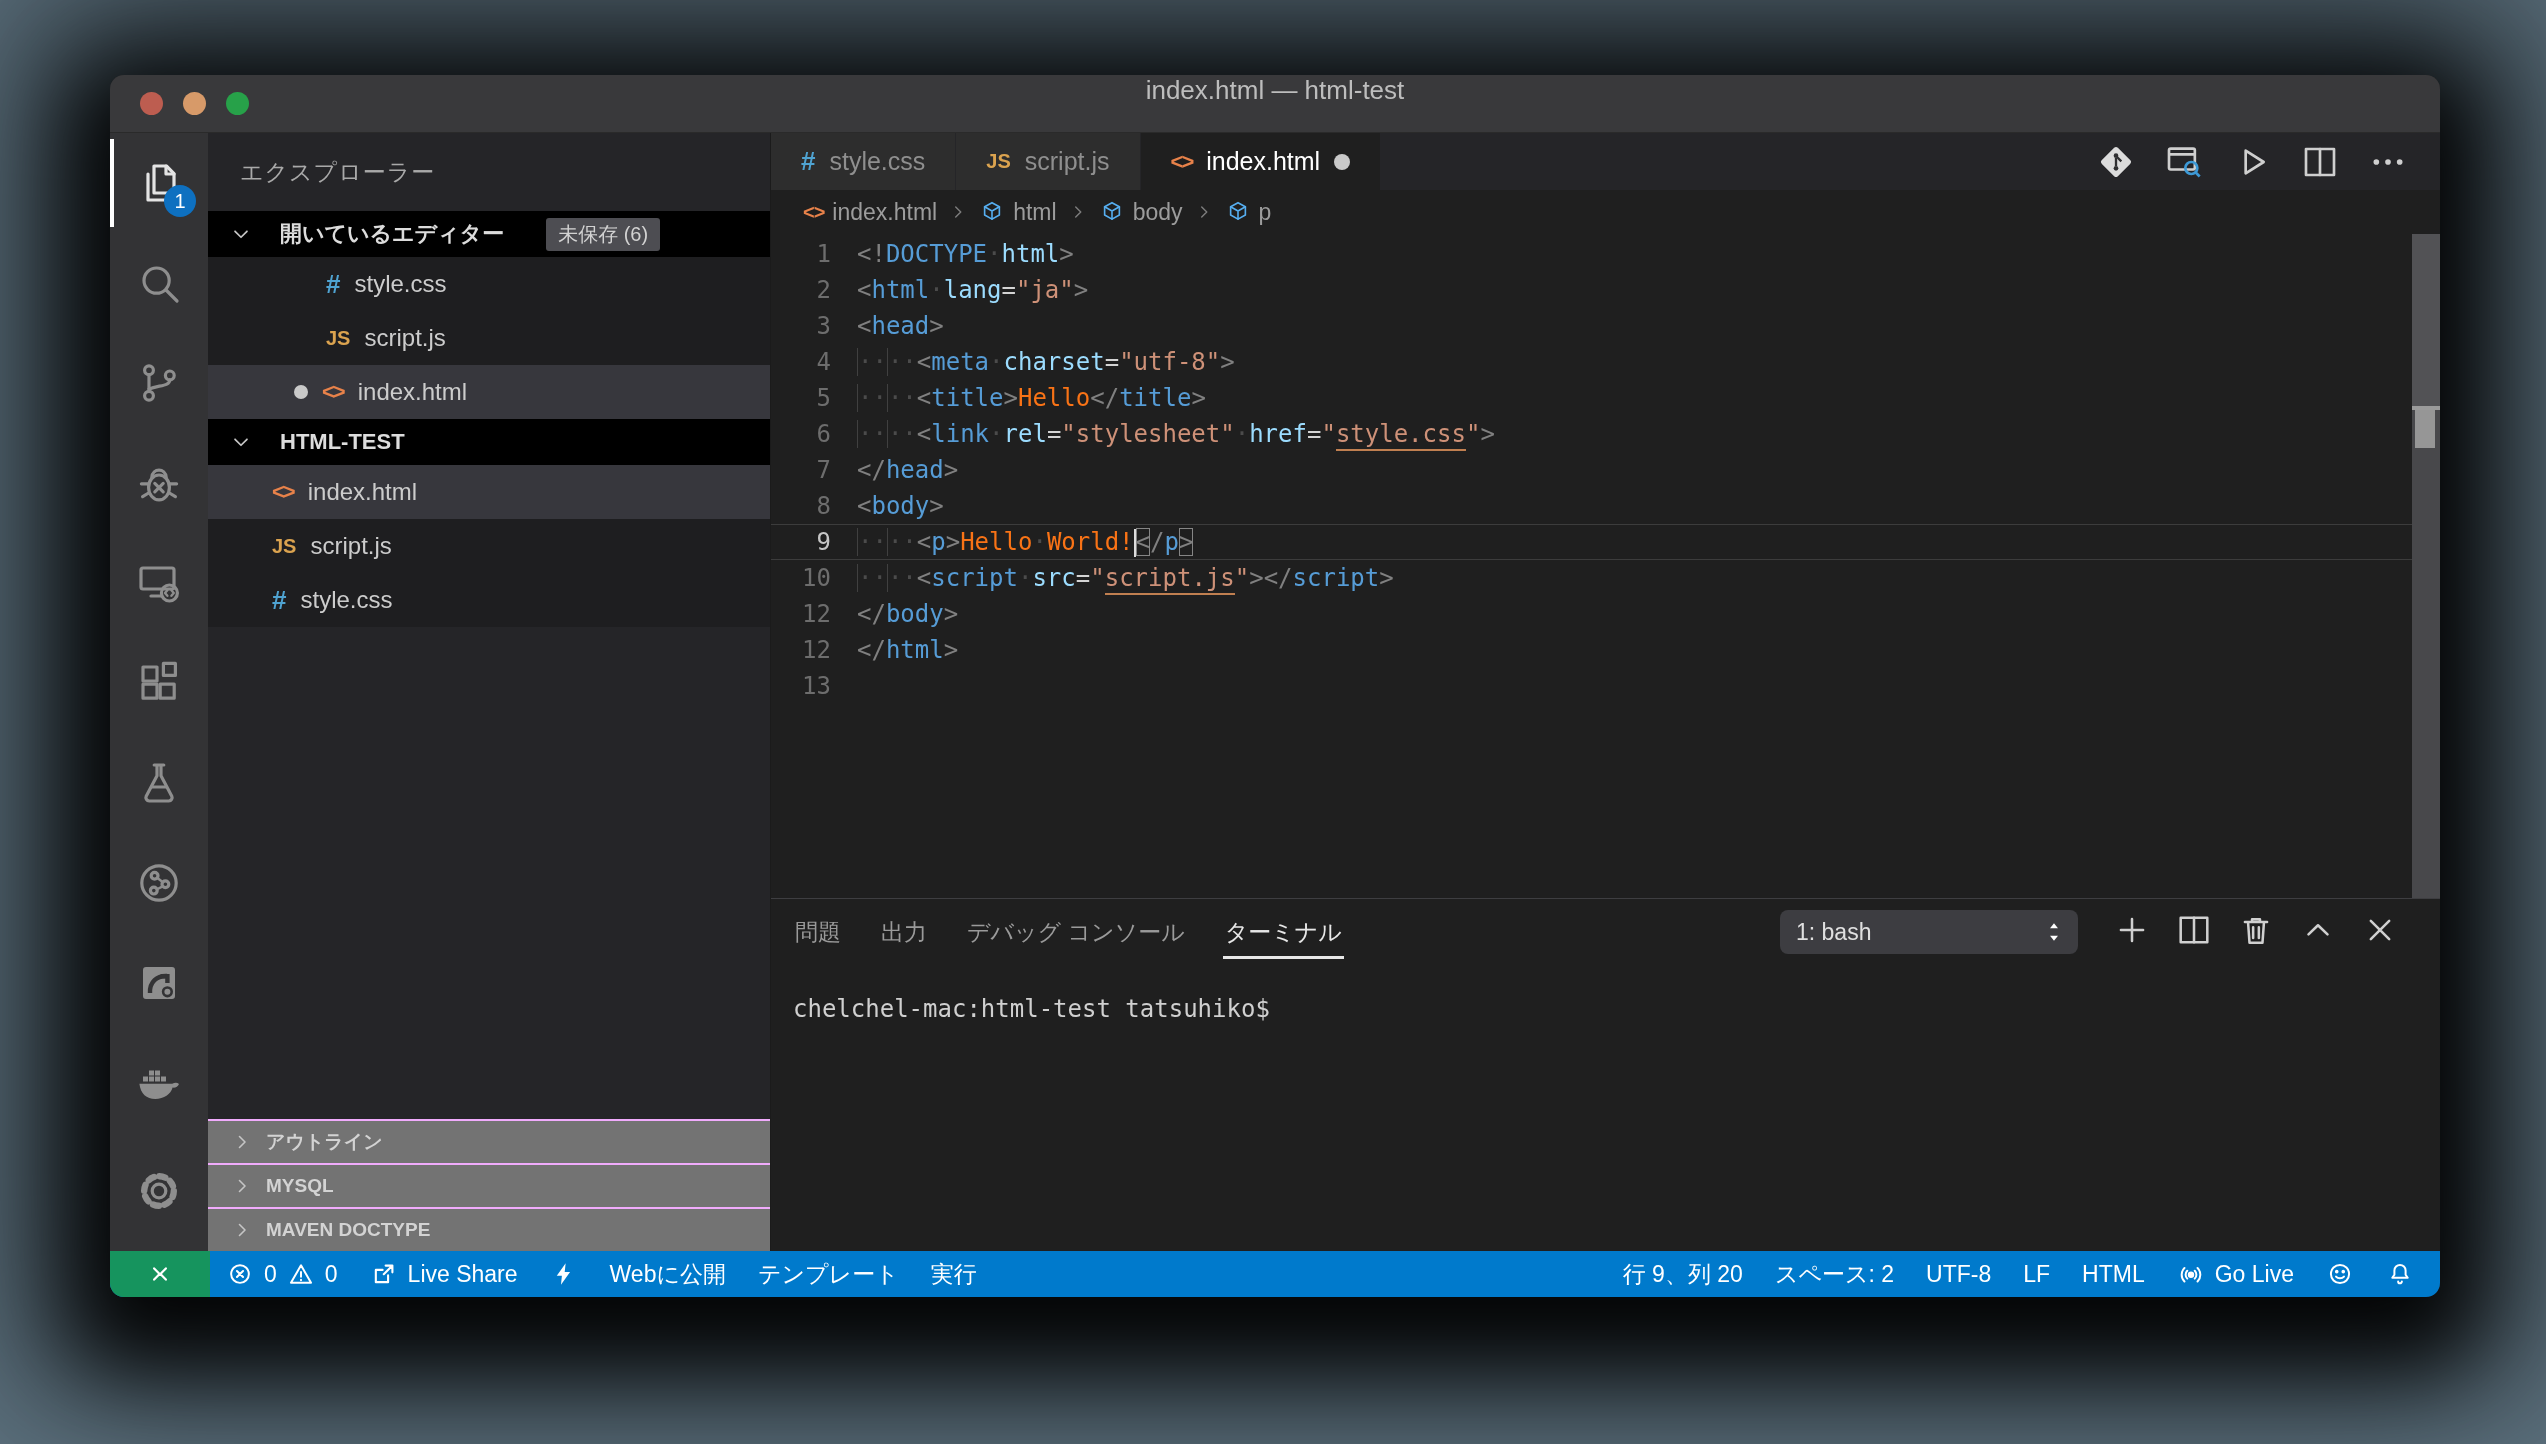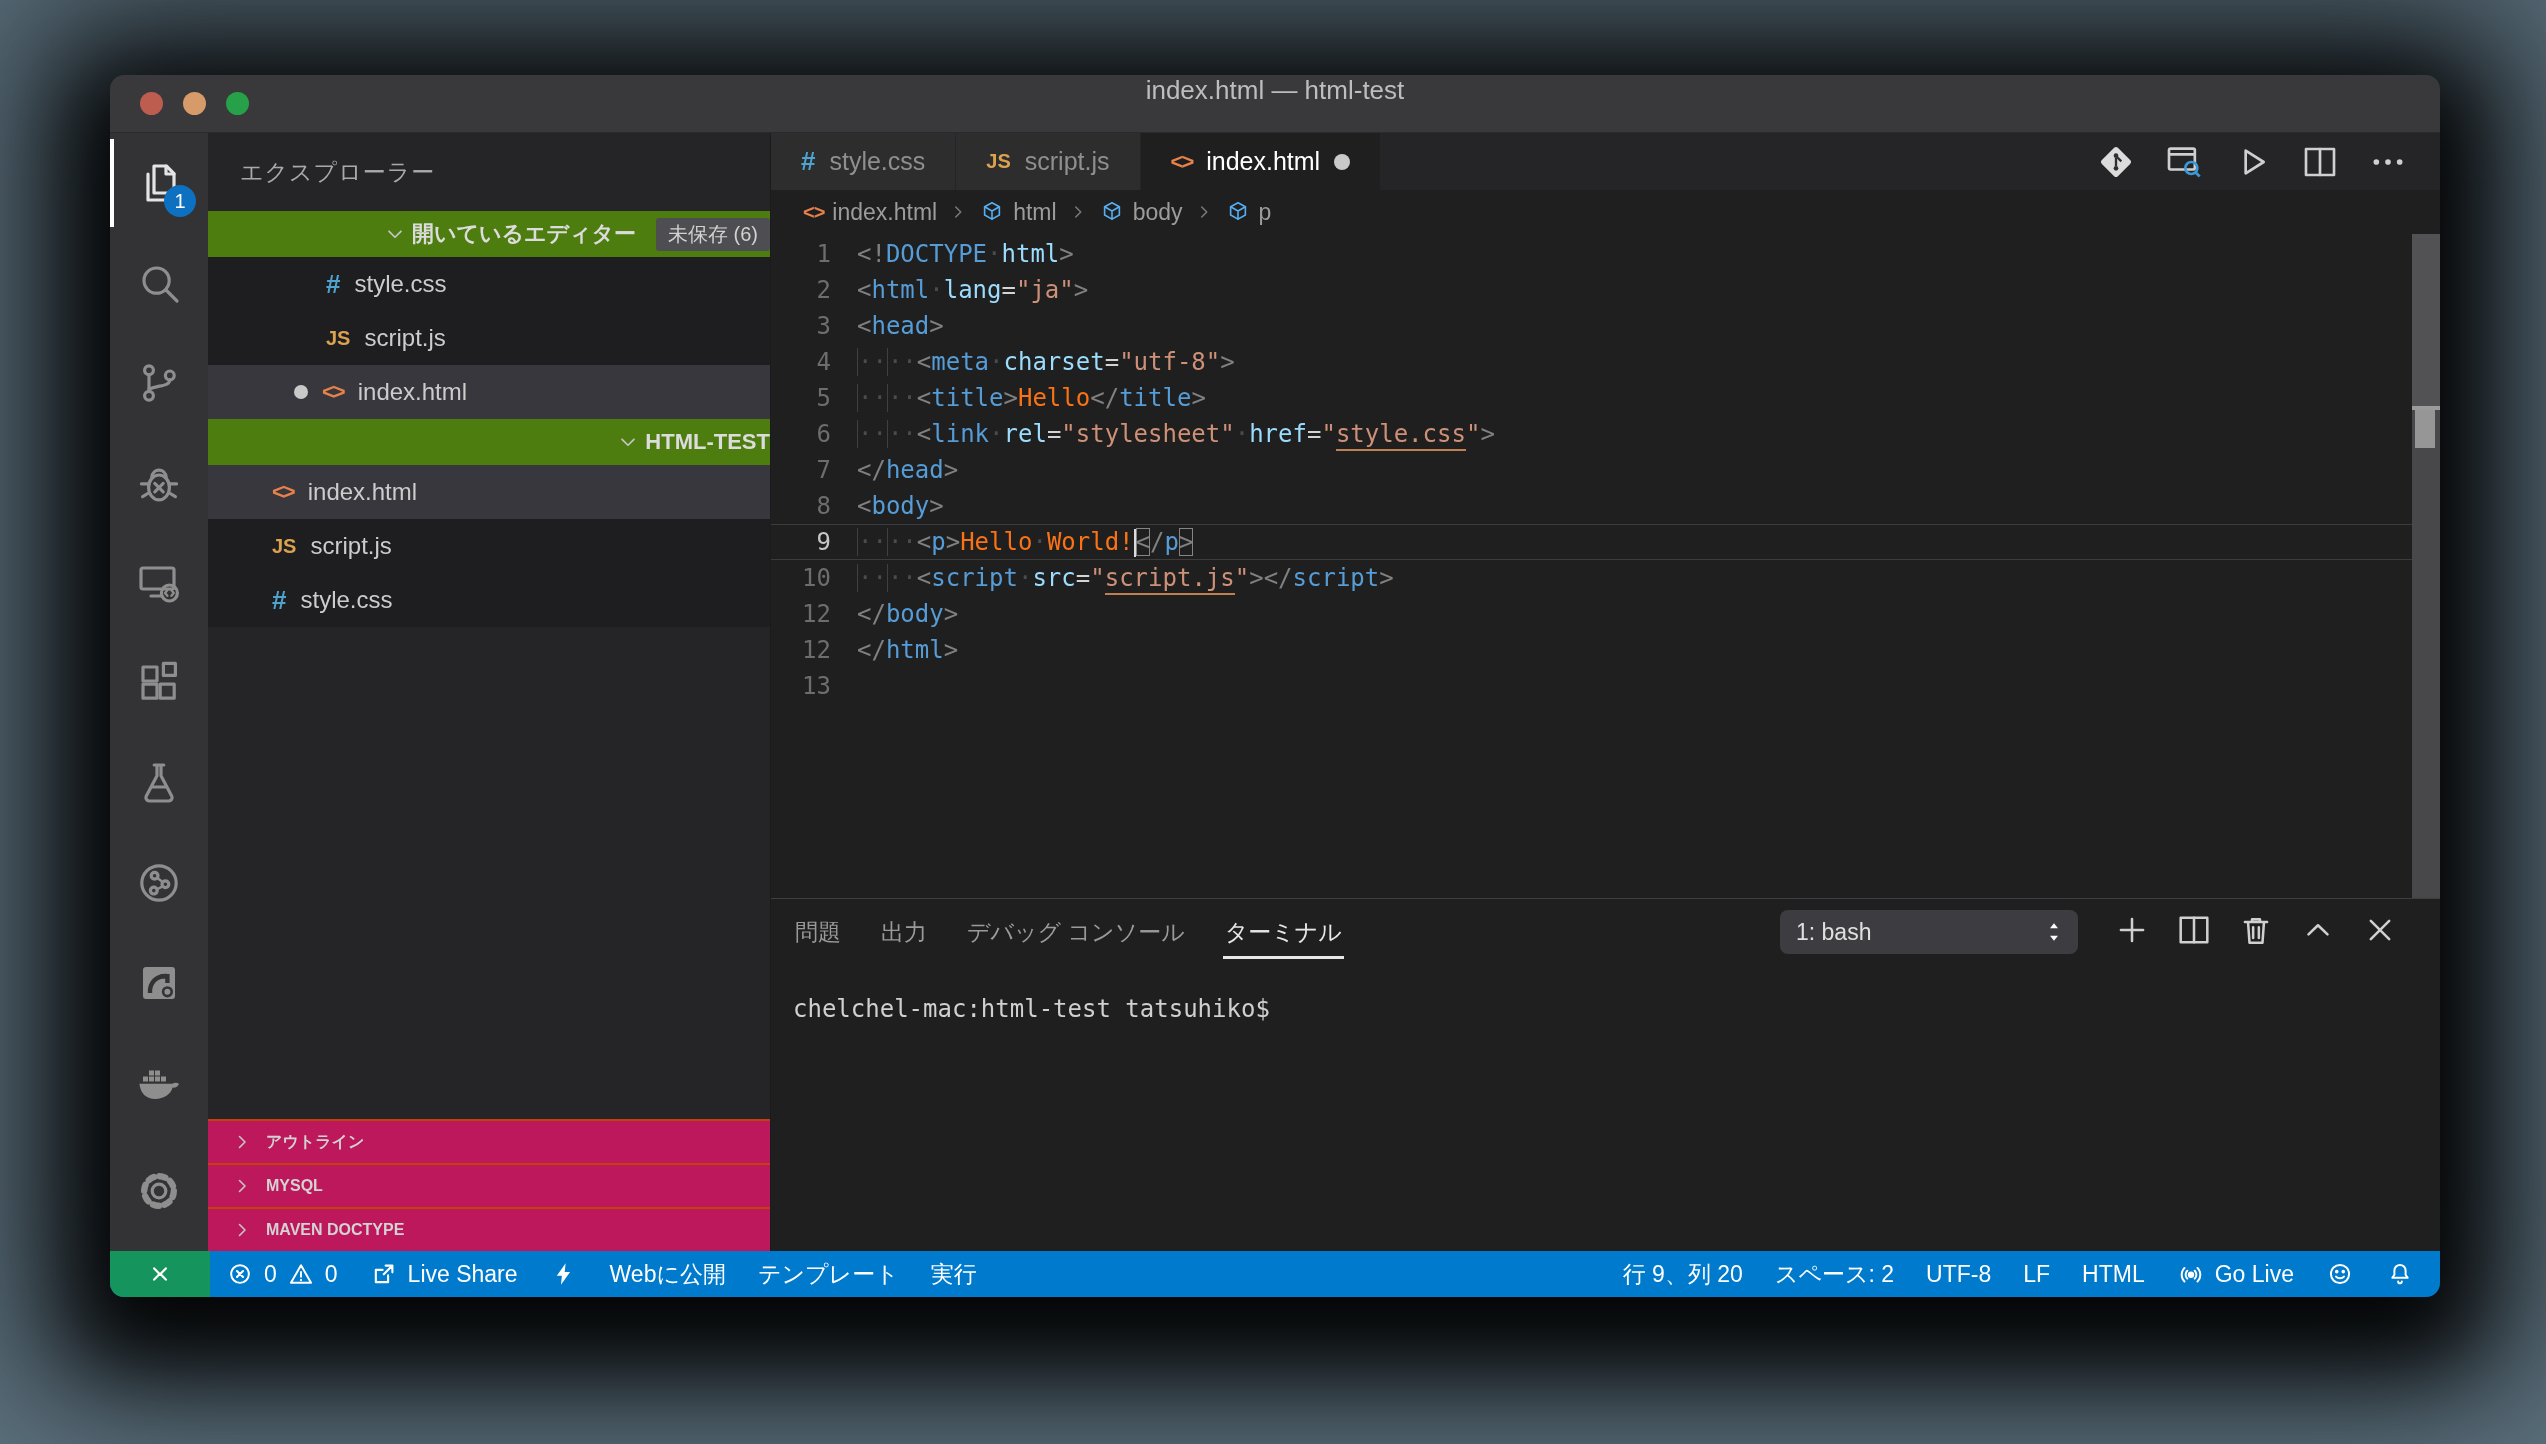--- a/index.html
+++ b/index.html
@@ -23,36 +23,36 @@
   .ab-item{height:100px;display:flex;align-items:center;justify-content:center;position:relative;color:#8e8e8e;cursor:pointer;}
   .ab-item.active{color:#e4e4e4;}
   .ab-item.active::before{content:"";position:absolute;left:0;top:6px;bottom:6px;width:4px;background:#fff;}
   .ab-item svg{width:48px;height:48px;}
   .ab-badge{position:absolute;right:12px;bottom:16px;min-width:32px;height:32px;border-radius:16px;
     background:var(--badge);color:#fff;font-size:20px;display:flex;align-items:center;justify-content:center;}
   .ab-settings{margin-top:auto;margin-bottom:10px;}
   
   .sidebar{width:562px;background:#252528;display:flex;flex-direction:column;flex:0 0 auto;border-right:1px solid #1b1b1b;}
   .sb-title{height:78px;display:flex;align-items:center;padding-left:32px;color:#a9a9a9;font-size:23px;letter-spacing:1px;flex:0 0 auto;}
-  .sec{height:46px;background:#4d7c0f;display:flex;align-items:center;padding-left:20px;gap:4px;
-    color:#dcdcdc;font-weight:bold;font-size:22px;flex:0 0 auto;cursor:pointer;justify-content:flex-end;}
+  .sec{height:46px;background:#000000;display:flex;align-items:center;padding-left:20px;gap:26px;
+    color:#dcdcdc;font-weight:bold;font-size:22px;flex:0 0 auto;cursor:pointer;}
   .sec svg{width:26px;height:26px;color:#c5c5c5;}
   .badge-pill{margin-left:16px;background:#4d4d52;color:#d2d2d2;font-weight:normal;font-size:20px;
     padding:3px 12px;border-radius:3px;}
   .rows{background:#1e1e20;flex:0 0 auto;}
   .trow{height:54px;display:flex;align-items:center;gap:14px;color:#cccccc;font-size:24px;cursor:pointer;}
   .trow.sel{background:#37373d;}
   .dot{width:14px;height:14px;border-radius:50%;background:#c9c9c9;flex:0 0 auto;}
   .fico{font-weight:800;flex:0 0 auto;}
   .fico.css{color:var(--css);font-size:26px;}
   .fico.js{color:var(--js);font-size:20px;}
   .fico.html{color:var(--html);font-size:22px;letter-spacing:-2px;}
   .sb-spacer{flex:1;}
-  .bsec{height:42px;background:#be185d;border-top:2px solid #c2410c;display:flex;align-items:center;
-    padding-left:22px;gap:12px;font-weight:bold;font-size:16px;color:#d3d3d3;flex:0 0 auto;cursor:pointer;}
+  .bsec{height:42px;background:#737373;border-top:2px solid #f0abfc;display:flex;align-items:center;
+    padding-left:22px;gap:12px;font-weight:bold;font-size:19px;color:#d3d3d3;flex:0 0 auto;cursor:pointer;}
   .bsec svg{width:24px;height:24px;color:#c5c5c5;}
   
   .editorcol{flex:1;display:flex;flex-direction:column;min-width:0;background:#1f1f1f;}
   .tabstrip{height:57px;background:#252528;display:flex;align-items:stretch;flex:0 0 auto;}
   .tab{display:flex;align-items:center;gap:14px;padding:0 30px;background:#2d2d2d;color:#8f8f8f;
     font-size:25px;margin-right:1px;cursor:pointer;}
   .tab.active{background:#1f1f1f;color:#ffffff;}
   .tab .dot{width:16px;height:16px;}
   .ed-actions{margin-left:auto;display:flex;align-items:center;gap:16px;padding-right:26px;}
   .abtn{width:52px;height:52px;display:flex;align-items:center;justify-content:center;color:#cfcfcf;cursor:pointer;}

